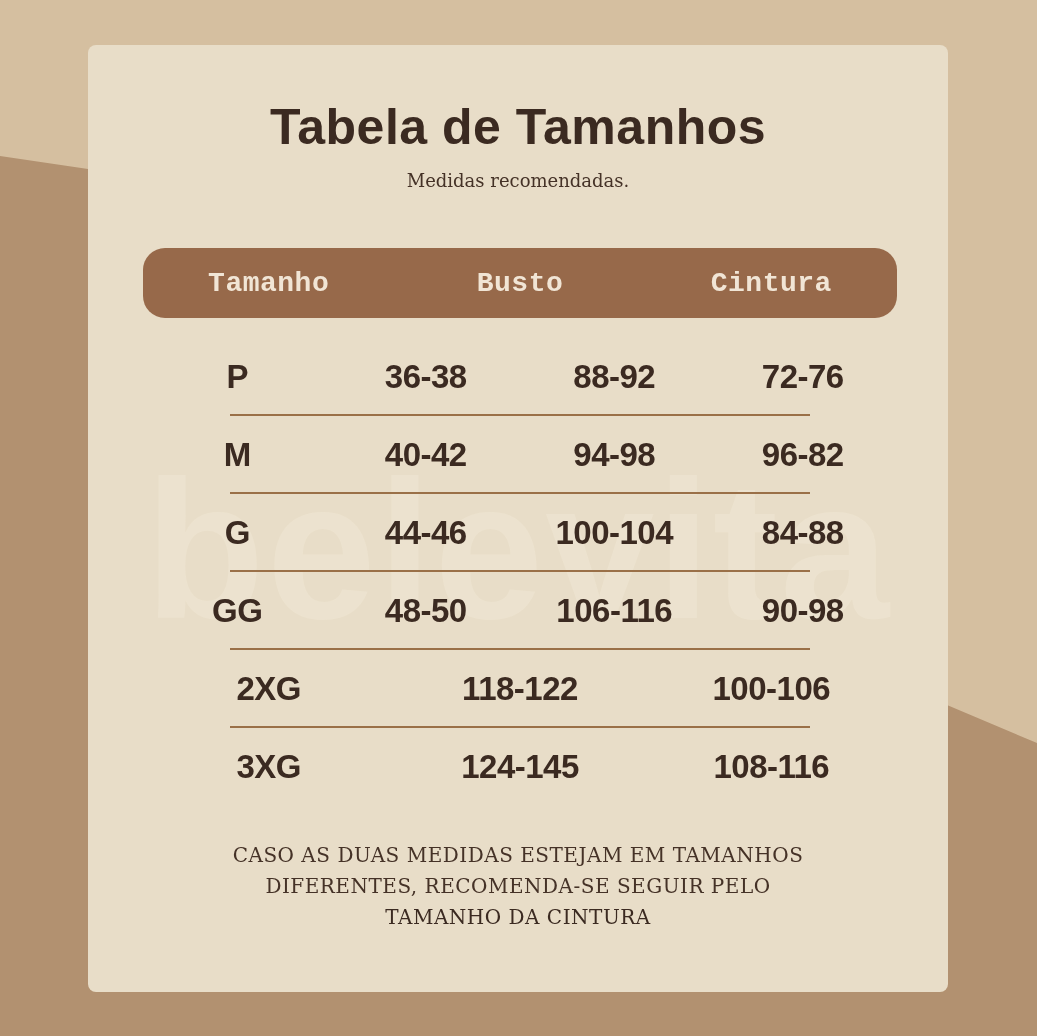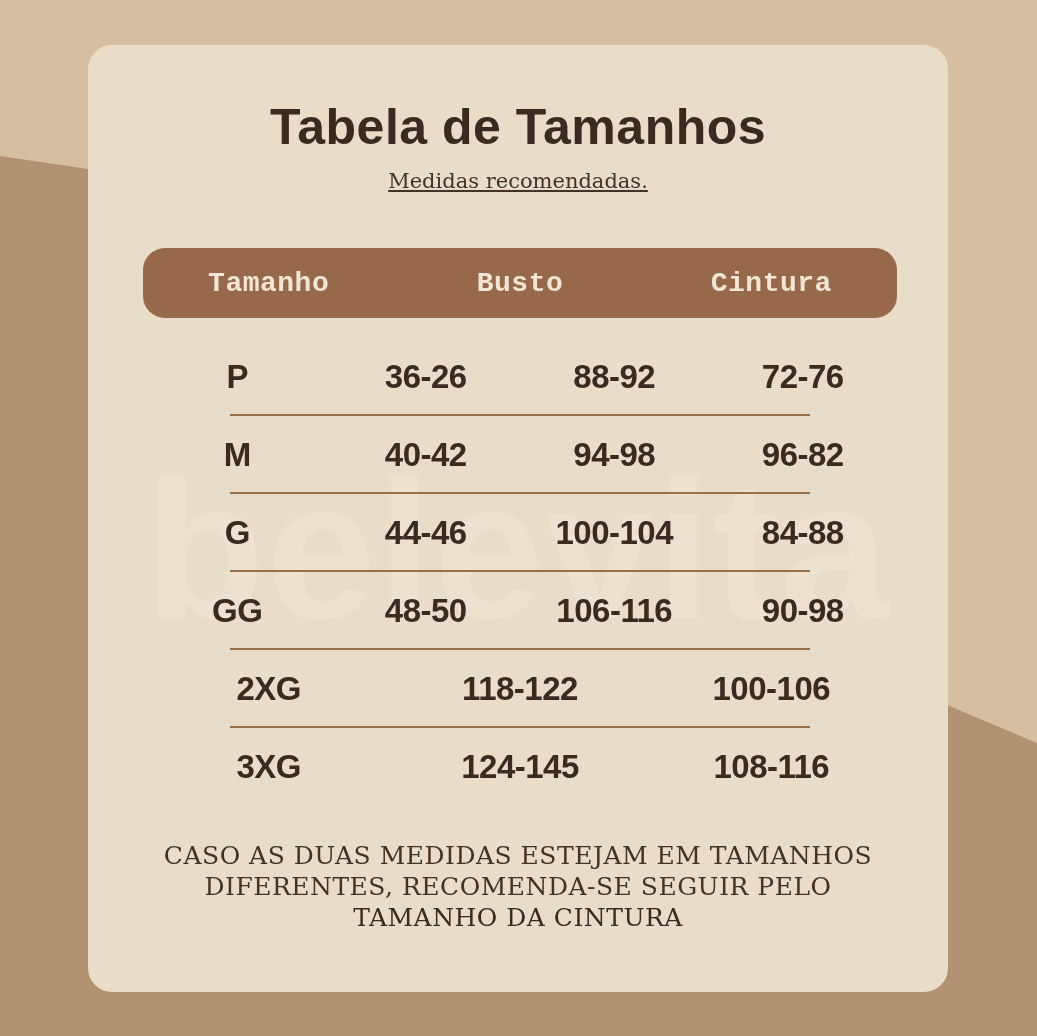--- a/index.html
+++ b/index.html
@@ -21,21 +21,21 @@
     clip-path: polygon(0px 156px, 88px 169px, 947px 705px, 1037px 743px, 1037px 1036px, 0px 1036px);
   }
 
   .card {
     position: absolute;
     left: 88px;
     top: 45px;
     width: 860px;
     height: 947px;
     background: #E8DDC8;
-    border-radius: 24px;
+    border-radius: 8px;
     overflow: hidden;
   }
 
   .watermark {
     position: absolute;
     top: 408px;
     left: 0;
     width: 100%;
     text-align: center;
     font-size: 196px;
@@ -61,24 +61,23 @@
     color: #3B2A21;
   }
 
   .subtitle {
     position: absolute;
     top: 120px;
     left: 0;
     width: 100%;
     text-align: center;
     font-family: "DejaVu Serif", serif;
-    font-size: 21px;
+    font-size: 18px;
     line-height: 32px;
     color: #453227;
-    text-decoration: underline;
   }
 
   .header-bar {
     position: absolute;
     top: 203px;
     left: 55px;
     width: 754px;
     height: 70px;
     background: #97694A;
     border-radius: 22px;
@@ -126,21 +125,21 @@
     background: #9A7048;
   }
 
   .footer {
     position: absolute;
     top: 795px;
     left: 0;
     width: 100%;
     text-align: center;
     font-family: "DejaVu Serif", serif;
-    font-size: 25px;
+    font-size: 20px;
     line-height: 31px;
     letter-spacing: 0.5px;
     color: #453227;
   }
   .footer .strong-line {
     font-weight: normal;
     color: #3B2A21;
   }
 </style>
 </head>
@@ -158,21 +157,21 @@
 
     <div class="header-bar">
       <div class="hcell">Tamanho</div>
       <div class="hcell">Busto</div>
       <div class="hcell">Cintura</div>
     </div>
 
     <div class="rows">
       <div class="trow has-divider">
         <div class="cell">P</div>
-        <div class="cell">36-26</div>
+        <div class="cell">36-38</div>
         <div class="cell">88-92</div>
         <div class="cell">72-76</div>
       </div>
       <div class="trow has-divider">
         <div class="cell">M</div>
         <div class="cell">40-42</div>
         <div class="cell">94-98</div>
         <div class="cell">96-82</div>
       </div>
       <div class="trow has-divider">

